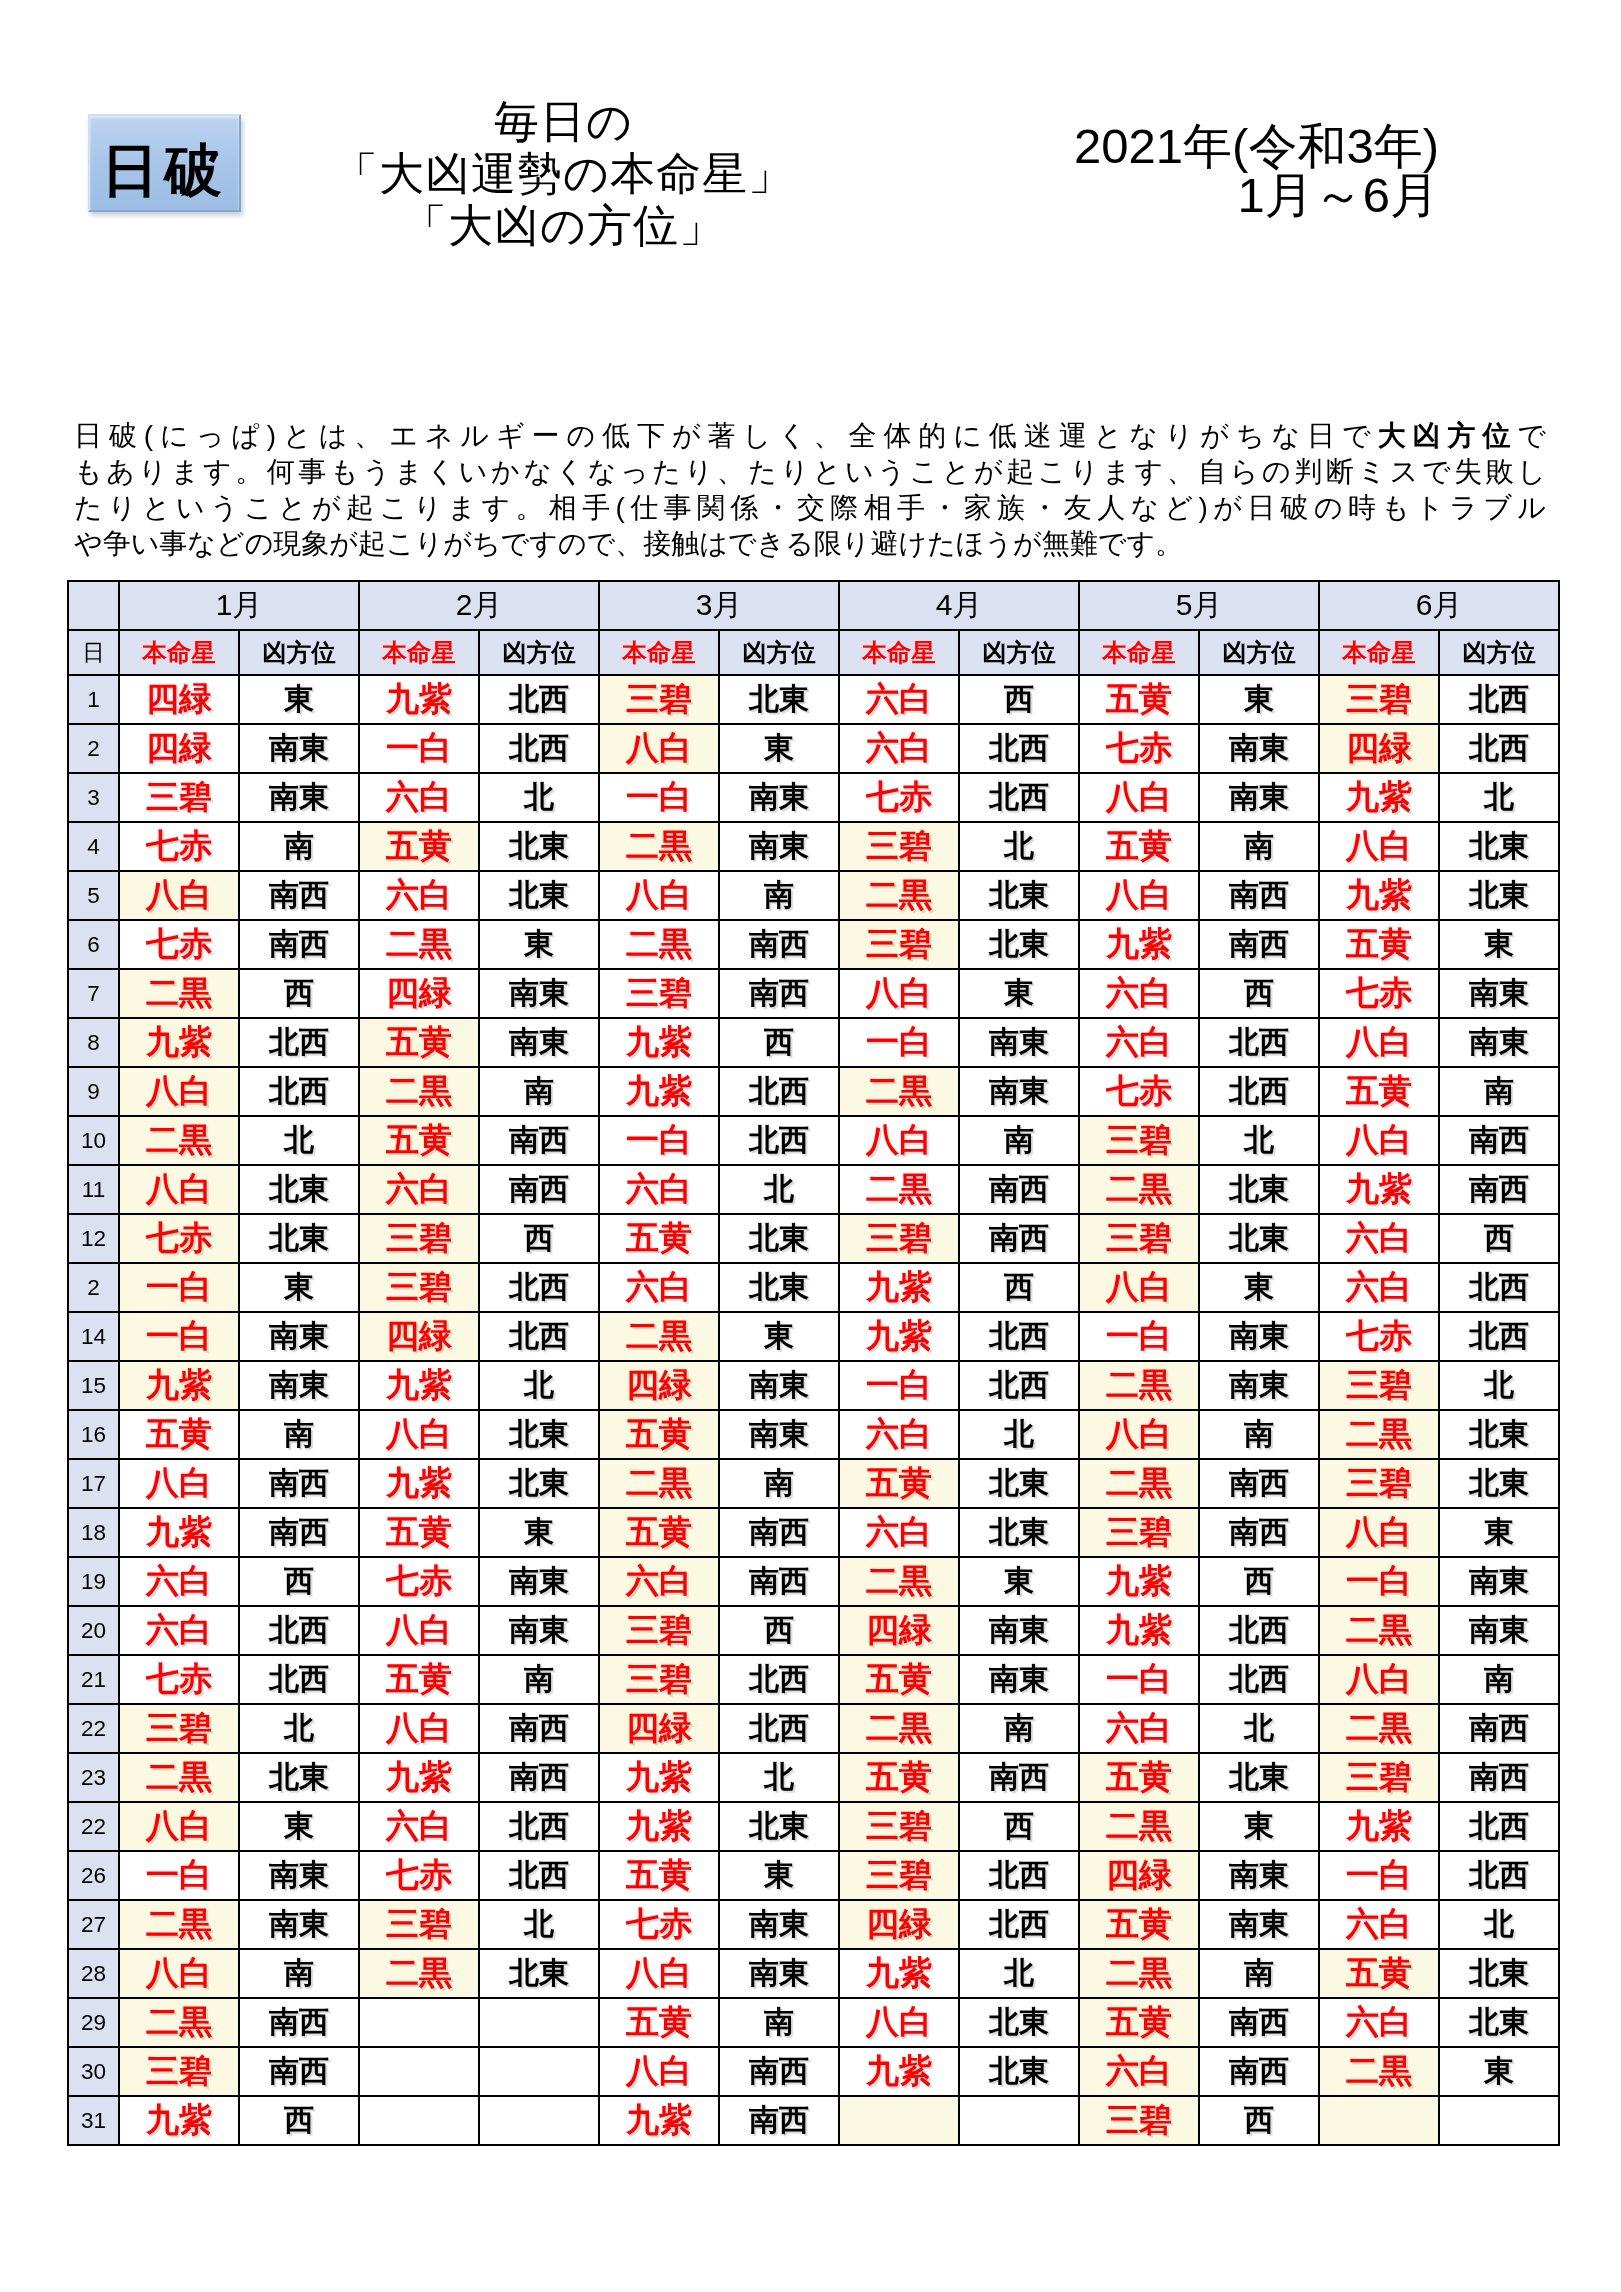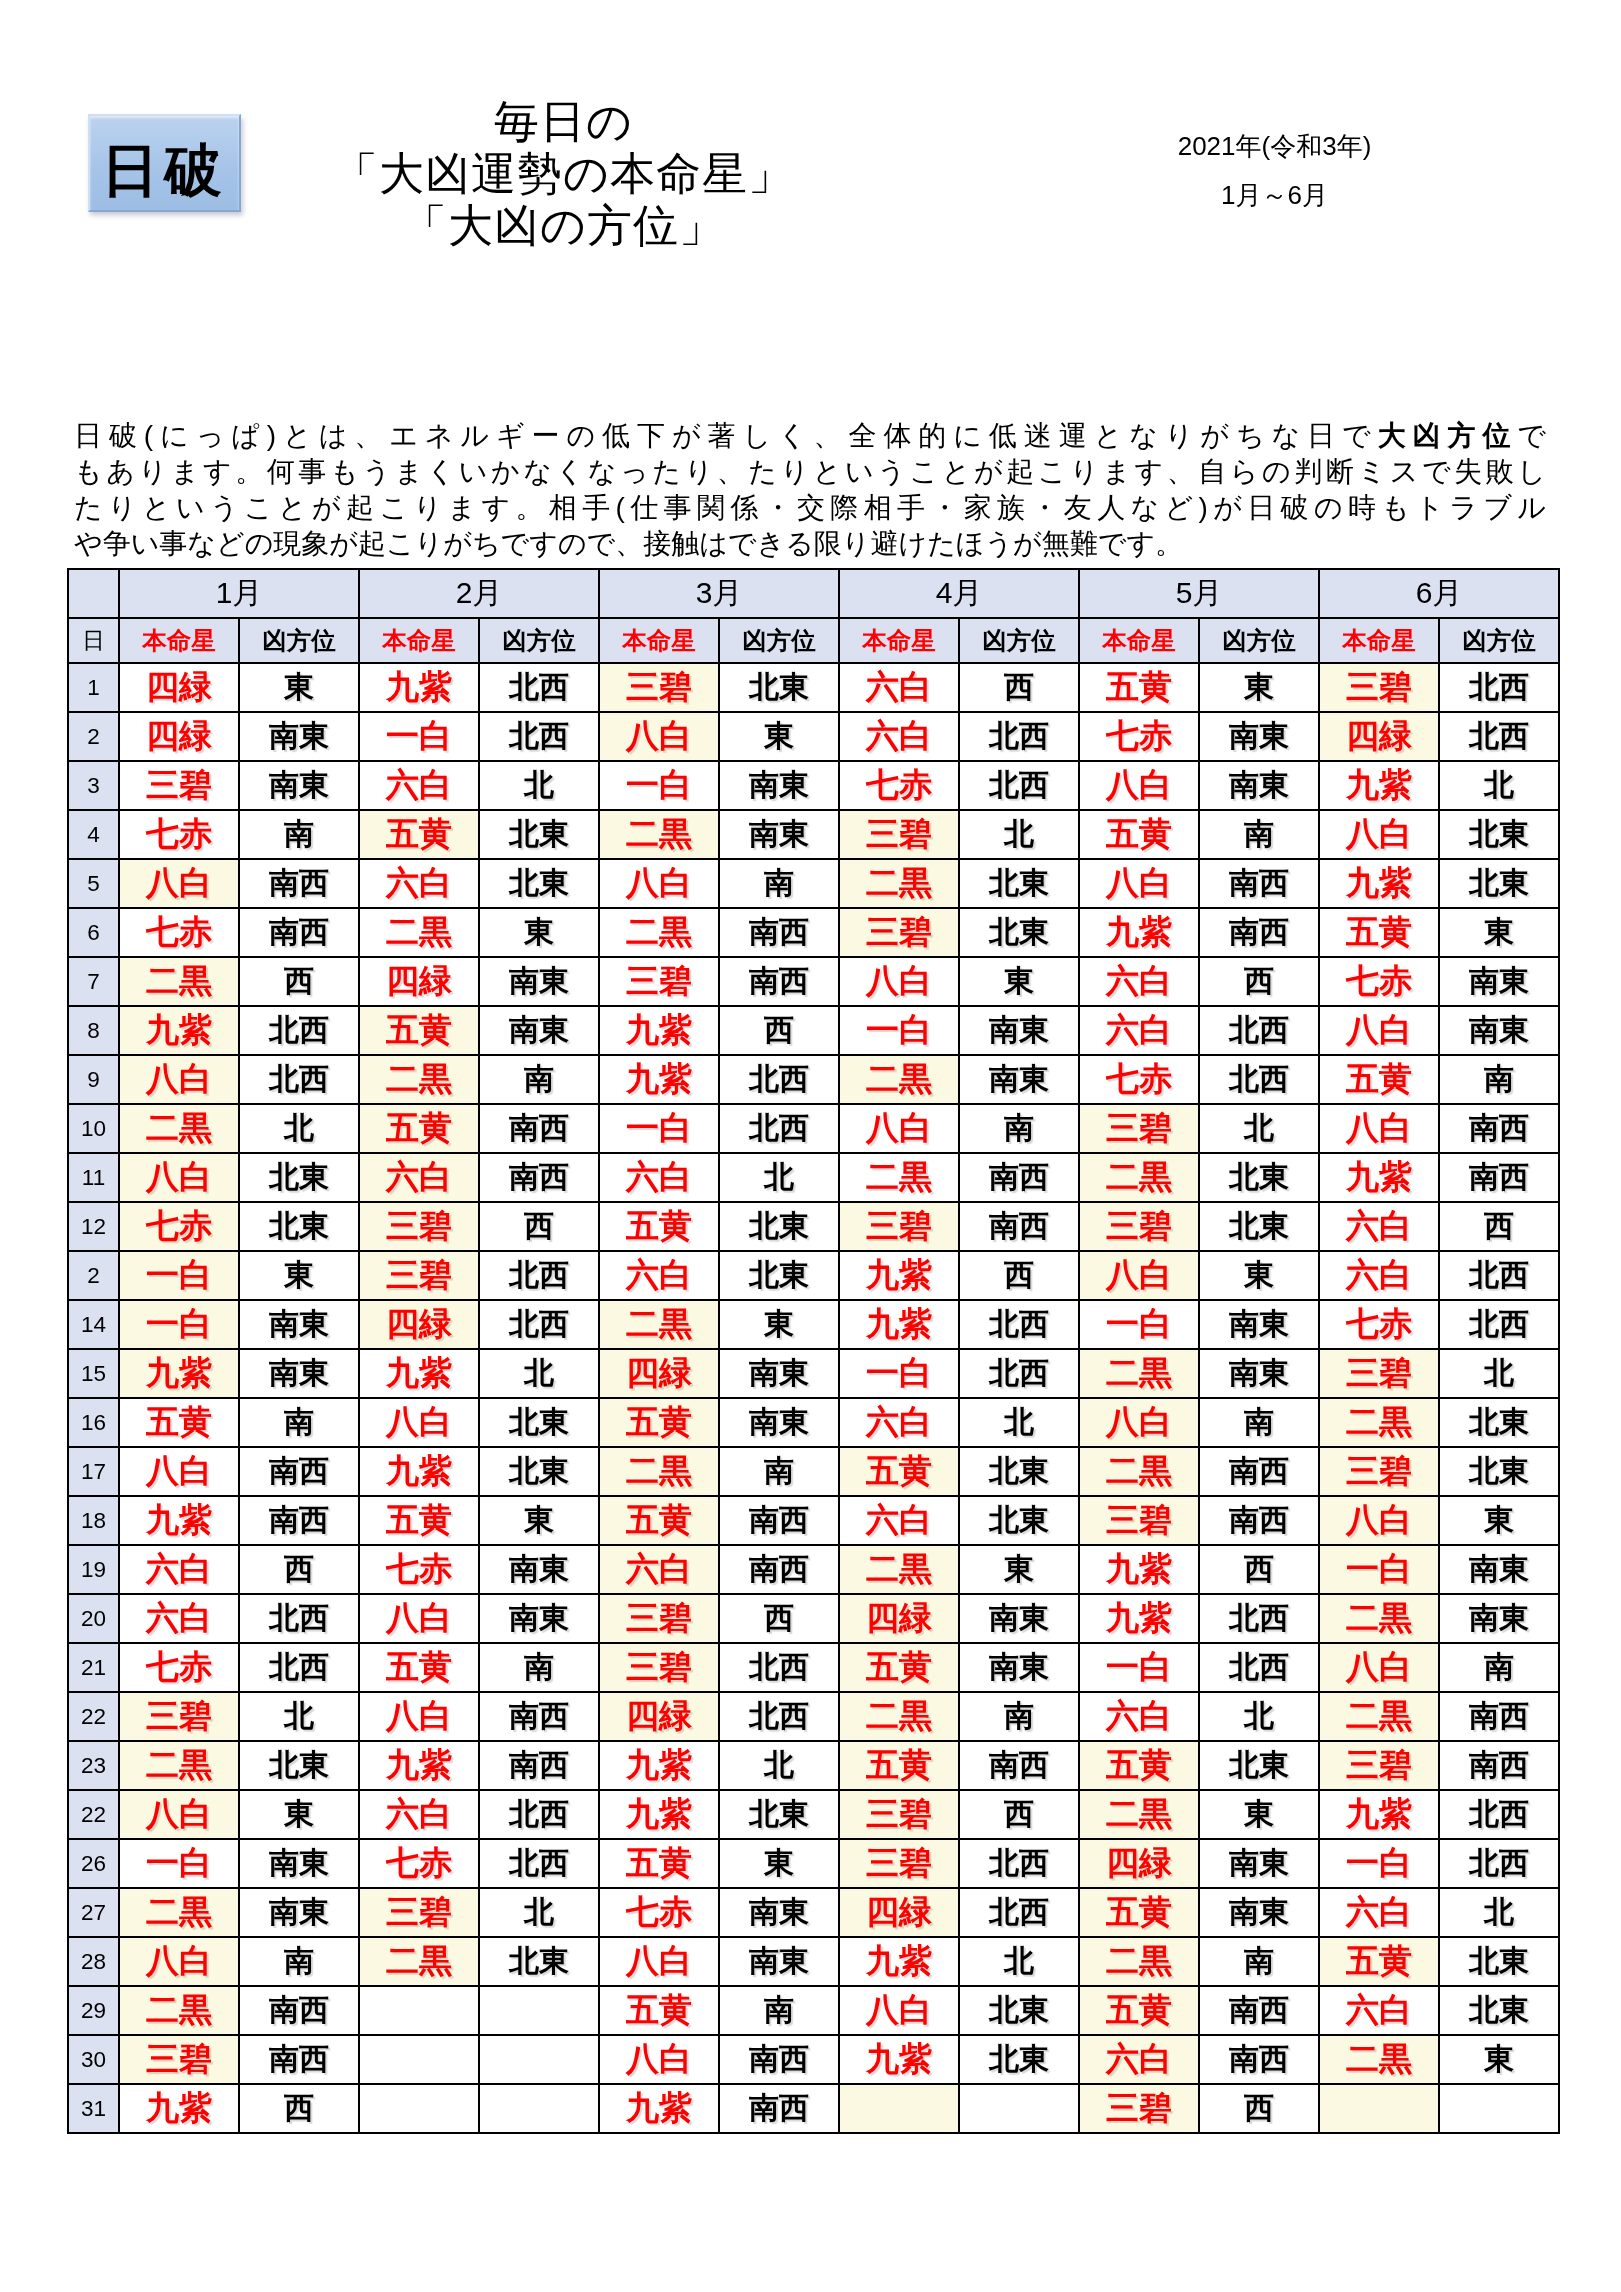--- a/index.html
+++ b/index.html
@@ -14,33 +14,33 @@
     border:2px solid #86a8d0;border-top-color:#cfdff5;border-left-color:#cfdff5;
     box-shadow:2px 3.9px 4.9px rgba(130,140,155,.45), inset 0 2px 2.9px rgba(255,255,255,.55);
     display:flex;align-items:flex-end;justify-content:center;
     font-size:57px;font-weight:bold;letter-spacing:5.9px;
   }
   .title{
     position:absolute;left:245px;top:96px;width:637px;text-align:center;
     font-size:45px;line-height:52px;font-weight:500;letter-spacing:1px;
   }
   .yearblock{
-    position:absolute;left:1054px;top:122px;width:441px;text-align:center;
-    font-size:26px;line-height:49px;font-weight:500;
+    position:absolute;left:998px;top:122px;width:441px;text-align:right;
+    font-size:49px;line-height:49px;font-weight:500;
   }
   
   .intro{
     position:absolute;left:74px;top:418px;width:1472px;
     font-size:28px;line-height:36px;font-weight:500;
   }
   .jline{text-align:justify;text-align-last:justify;}
   .jline.last{text-align-last:left;}
   .jline b{font-weight:bold;}
   
-  .tablewrap{position:absolute;left:67px;top:568px;}
+  .tablewrap{position:absolute;left:67px;top:580px;}
   table{border-collapse:collapse;table-layout:fixed;width:1488px;border:2.9px solid #000;}
   th,td{border:2px solid #000;padding:0;text-align:center;vertical-align:middle;overflow:hidden;}
   th.grp,td.grp{border-left-width:2.9px;}
   thead tr.mrow th{height:47px;font-size:30px;font-weight:500;}
   thead tr.srow th{height:43px;font-size:24.5px;font-weight:bold;}
   tbody td{height:47px;}
   .hdrbg{background:#dce1f2;}
   .dayc{background:#dce1f2;font-size:22.5px;font-weight:400;}
   .scell{font-size:33px;font-weight:bold;color:#ff0000;text-shadow:2px 2px 1px rgba(120,120,120,.28);}
   .dcell{font-size:30px;font-weight:bold;color:#000;text-shadow:2px 2px 1px rgba(120,120,120,.28);}

